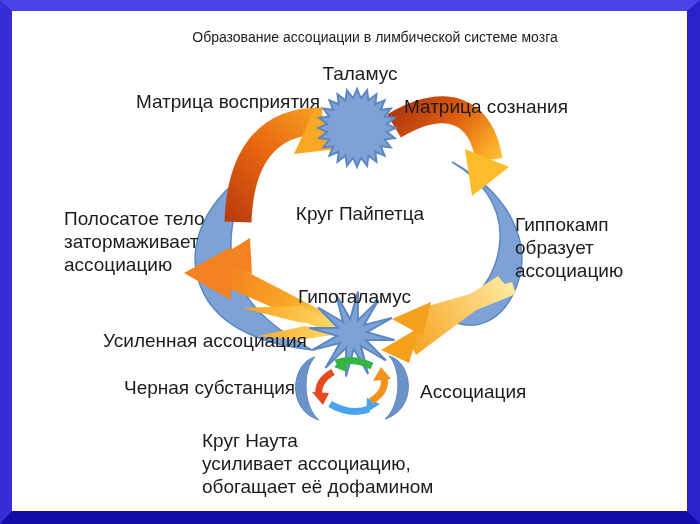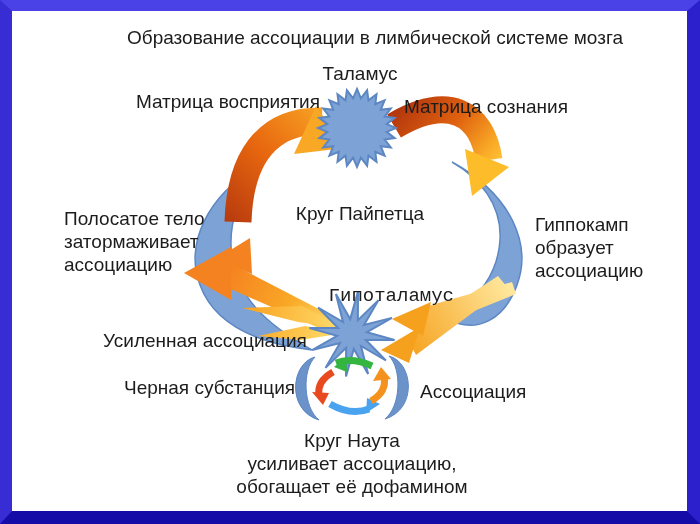--- a/index.html
+++ b/index.html
@@ -5,33 +5,33 @@
   html,body{margin:0;padding:0;background:#fff;}
   .frame{position:relative;width:700px;height:524px;background:#ffffff;overflow:hidden;
          font-family:"Liberation Sans",sans-serif;}
   .border-frame{position:absolute;inset:0;z-index:30;pointer-events:none;
     border-style:solid;border-width:11px 13px 13px 12px;
     border-top-color:#4a42e6;border-right-color:#2b20cc;
     border-bottom-color:#150ca8;border-left-color:#382dd4;}
   svg.diagram{position:absolute;left:0;top:0;z-index:1;}
   .label{position:absolute;z-index:5;color:#1c1c1c;font-size:19px;line-height:23px;
          white-space:pre-line;}
-  .t-title{left:70px;right:20px;top:26px;text-align:center;font-size:19px;}
+  .t-title{left:70px;right:20px;top:26px;text-align:center;font-size:14px;}
   .t-thalamus{left:296px;width:128px;top:62px;text-align:center;}
   .t-perception{left:120px;width:200px;top:90px;text-align:right;}
   .t-consciousness{left:386px;width:200px;top:95px;text-align:center;}
   .t-papez{left:280px;width:160px;top:202px;text-align:center;}
   .t-striatum{left:64px;top:207px;}
-  .t-hippocampus{left:535px;top:213px;}
-  .t-hypothalamus{left:298px;width:156px;top:285px;text-align:right;font-family:Liberation Mono, monospace;}
+  .t-hippocampus{left:515px;top:213px;}
+  .t-hypothalamus{left:298px;width:156px;top:285px;text-align:left;}
   .t-enhanced{left:103px;top:329px;}
   .t-association{left:450px;top:331px;}
   .t-nigra{left:124px;top:376px;}
   .t-amygdala{left:420px;top:380px;}
-  .t-nauta{left:202px;width:300px;top:429px;text-align:center;}
+  .t-nauta{left:202px;width:300px;top:429px;}
   
   .blue-shape{fill:#7CA2D6;stroke:#5D87C3;stroke-width:1.5;}
   .blue-star{fill:#7CA2D6;stroke:#5D87C3;stroke-width:2;stroke-linejoin:miter;}
   .cycle-arc{fill:#6B93C9;stroke:#5D87C3;stroke-width:1;}
   .st-green{stroke:#33B540;}
   .st-red{stroke:#E8491F;}
   .st-blue{stroke:#4AA3EF;}
   .st-orange{stroke:#F5921E;}
   .cyc{fill:none;stroke-width:7;}
   .h-green{fill:#33B540;} .h-red{fill:#E8491F;} .h-blue{fill:#4AA3EF;} .h-orange{fill:#F5921E;}

